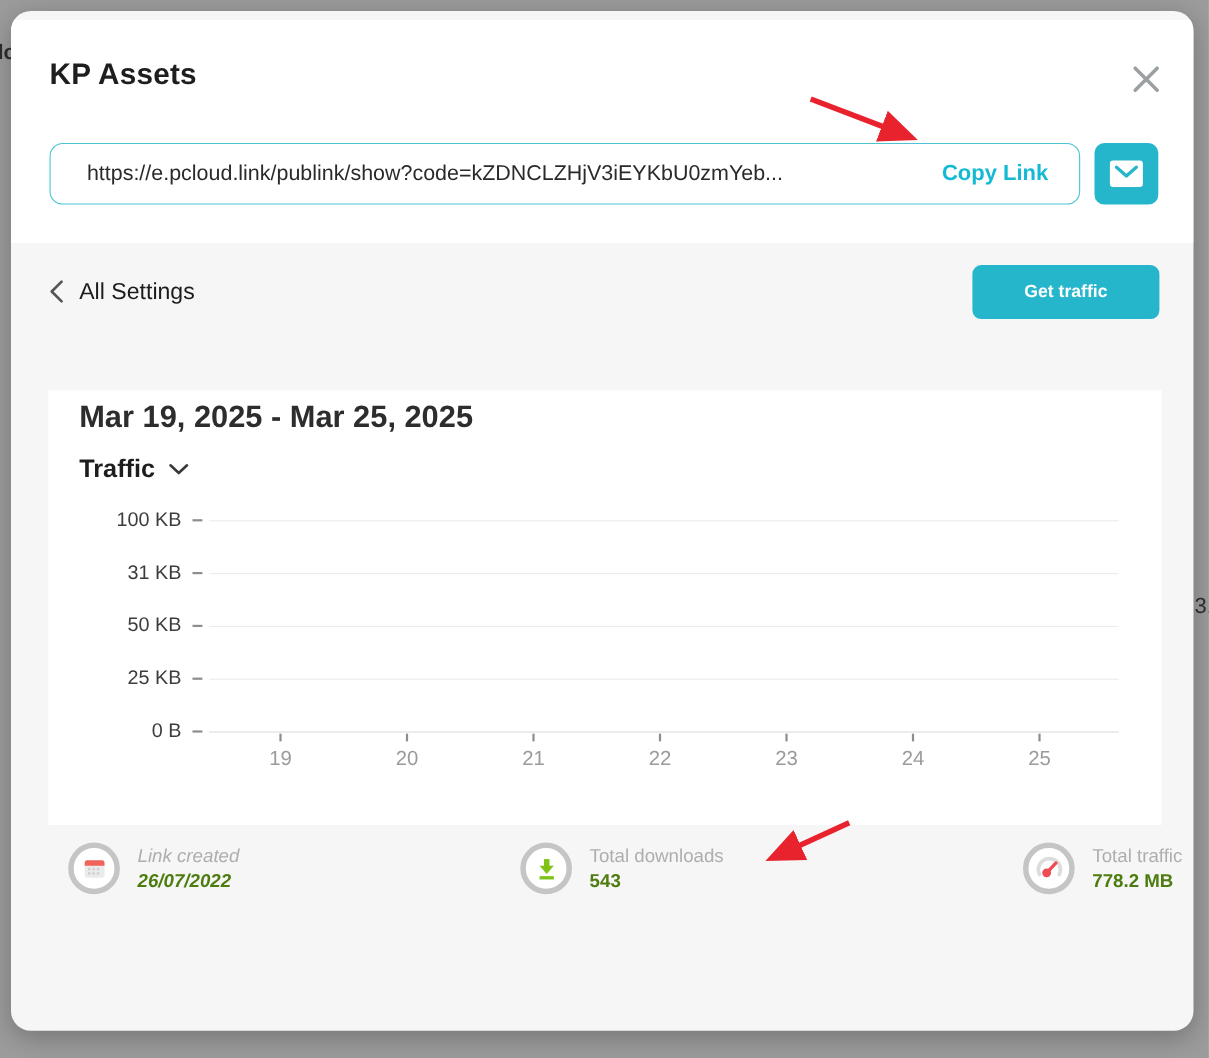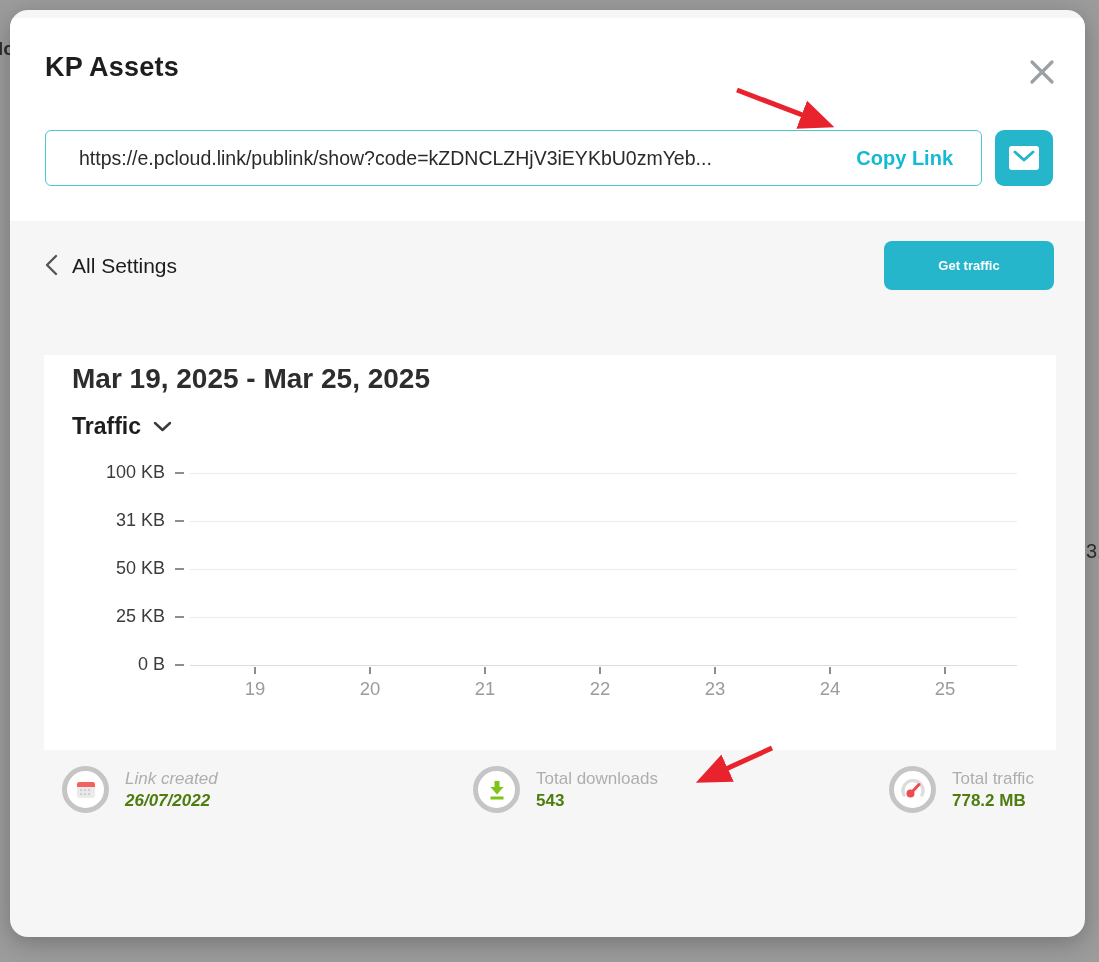--- a/index.html
+++ b/index.html
@@ -42,21 +42,21 @@
     cursor: pointer;
   }
   .link-row {
     position: absolute; left: 35px; top: 112px; right: 32px;
     display: flex; gap: 13px; align-items: stretch;
   }
   .url-box {
     width: 937px; height: 56px;
     background: #fff;
     border: 1px solid #4cc4d4;
-    border-radius: 6px;
+    border-radius: 12px;
     display: flex; align-items: center;
   }
   .url {
     padding-left: 33px;
     font-size: 19.5px; color: #2a2a2a;
     white-space: nowrap; overflow: hidden;
   }
   .copy {
     margin-left: auto; padding-right: 28px; padding-left: 20px;
     font-size: 20px; font-weight: bold; color: #14b9d4;
@@ -78,21 +78,21 @@
     display: flex; align-items: flex-start; gap: 14px;
     cursor: pointer;
   }
   .back-label { font-size: 21px; color: #1c1c1c; }
   .get-traffic {
     margin-left: auto;
     width: 170px; height: 49px;
     background: #25b6cb; color: #fff;
     border: none; border-radius: 8px;
     font-family: "Liberation Sans", sans-serif;
-    font-size: 13px; font-weight: bold;
+    font-size: 16px; font-weight: bold;
     cursor: pointer;
   }
 
   
   .chart-card {
     position: absolute; left: 34px; top: 345px;
     width: 1012px; height: 395px;
     background: #ffffff;
   }
   .date-range {
@@ -129,21 +129,21 @@
     width: 47px; height: 47px; border-radius: 50%;
     border: 5px solid #c5c5c5; background: #fff;
     display: flex; align-items: center; justify-content: center;
     flex: 0 0 auto;
   }
   .stat-text { display: flex; flex-direction: column; gap: 2px; }
   .stat-label { font-size: 17px; color: #aeaeae; }
   .stat-value { font-size: 17px; font-weight: bold; color: #4d7c0f; }
   .stat-1 { left: 52px; font-style: italic; }
   .stat-2 { left: 463px; }
-  .stat-3 { left: 879px; }
+  .stat-3 { left: 920px; }
 
   .annotations {
     position: absolute; inset: 0; width: 1099px; height: 962px;
     pointer-events: none;
   }
 </style>
 </head>
 <body>
 
 <div class="stage">

